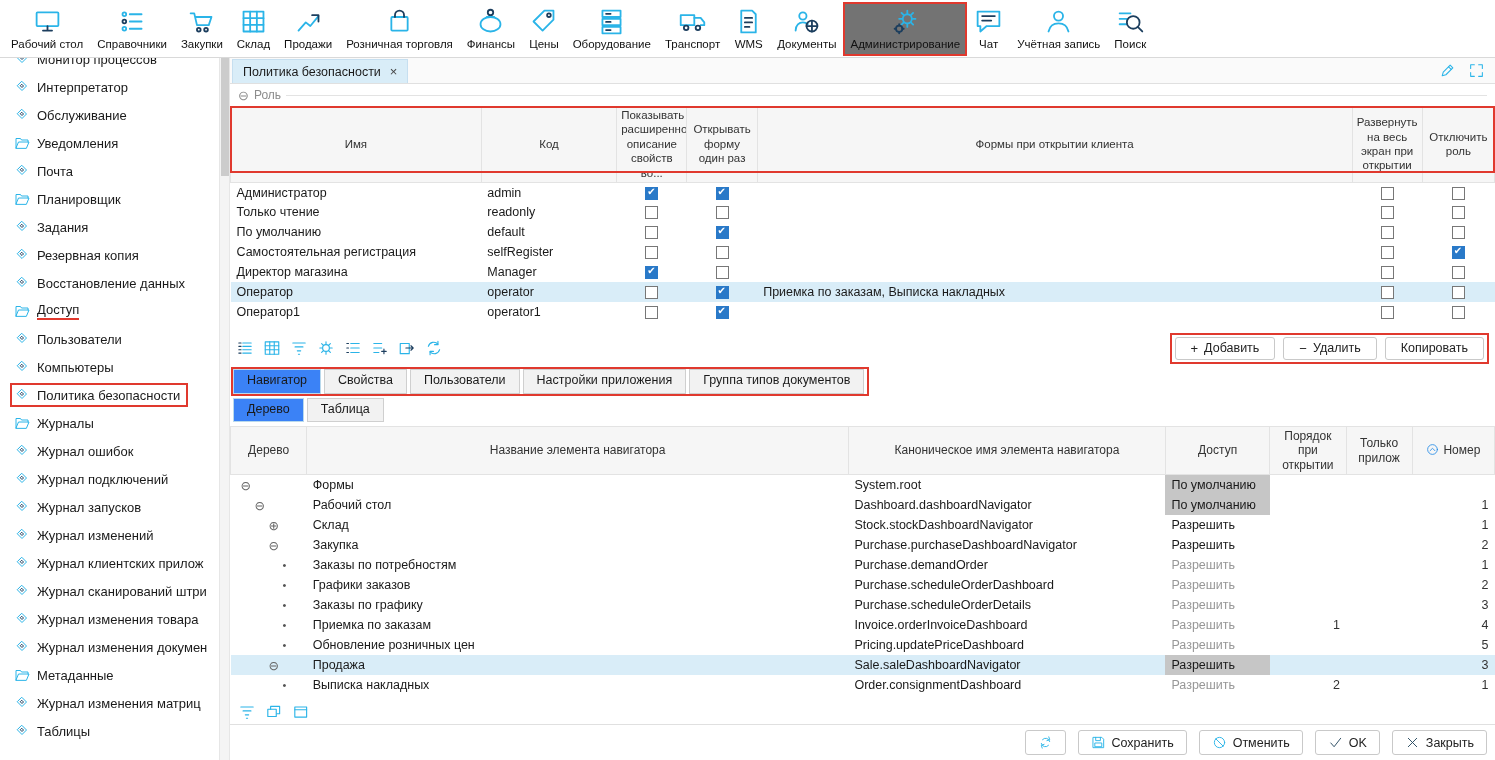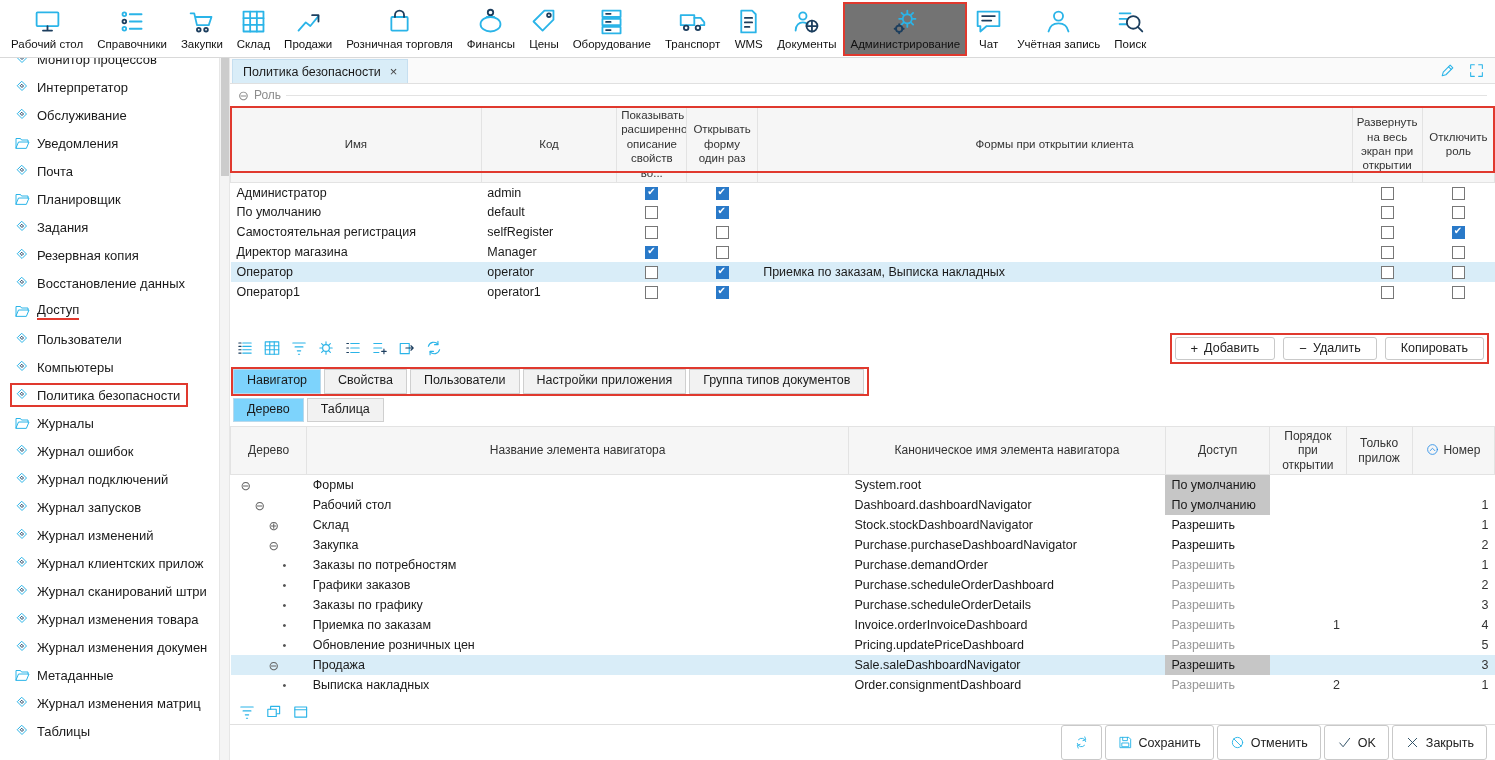--- a/index.html
+++ b/index.html
@@ -47,36 +47,36 @@
 .cb.checked{background:#2979c8;border-color:#2979c8}
 .cb.checked::after{content:"✔";position:absolute;left:1px;top:-2px;font-size:10px;color:#fff}
 .role-toolbar{height:32px;flex:0 0 32px;display:flex;align-items:center;justify-content:space-between;padding:0 6px}
 .tool-icons{display:flex;gap:9px;align-items:center;color:var(--accent)}
 .btn-row{display:flex;gap:8px;padding:2px 3px;margin-right:2px}
 .red-outline{outline:2px solid var(--red)}
 .btn{background:#fff;border:1px solid #c9c9c9;border-radius:3px;font-size:12.5px;color:#222;padding:3px 15px;display:flex;align-items:center;gap:6px;cursor:pointer;white-space:nowrap}
 .btn .glyph{font-size:13px}
 .tabs1{display:flex;margin:5px 0 0 3px;width:fit-content;flex:0 0 25px}
 .tab{border:1px solid #cfcfcf;background:#f2f2f2;padding:3px 13px;font-size:12.5px;cursor:pointer;margin-right:3px;white-space:nowrap}
-.tab.active{background:#7dd3fc;border-color:#b9d9ec}
+.tab.active{background:#3b82f6;border-color:#b9d9ec}
 .tabs2{display:flex;margin:4px 0 2px 3px;width:fit-content;flex:0 0 24px}
 .nav-wrap{flex:1;overflow:hidden;margin-top:2px}
 #nav-table th{background:#f6f6f6;border:1px solid #e3e3e3;font-weight:normal;font-size:12px;color:#333;height:30px;padding:2px 6px;text-align:center;overflow:hidden;line-height:1.2}
 #nav-table td{height:20px;padding:0 6px;font-size:12.5px;white-space:nowrap;overflow:hidden}
 #nav-table tr.selected td{background:var(--sel)}
 .tree-cell{color:#666;font-size:12px;padding:0 2px}
 .tree-leaf{font-size:11px;color:#555}
 .access-cell{padding:0 !important}
 .chip{display:block;height:20px;line-height:20px;background:#c6c6c6;padding:0 6px}
 .plain-access{display:block;padding:0 6px}
 .muted{color:#979797}
 .num{text-align:right;color:#333}
 .sort-ic{display:inline-block;width:13px;height:13px;color:#1e88e5;vertical-align:-2px;margin-right:4px}
 .bottom-tools{height:24px;flex:0 0 24px;display:flex;align-items:center;gap:9px;padding:0 8px;color:var(--accent)}
-.footer{height:36px;flex:0 0 36px;border-top:1px solid var(--border);display:flex;justify-content:flex-end;gap:3px;padding:0 8px}
+.footer{height:36px;flex:0 0 36px;border-top:1px solid var(--border);display:flex;align-items:center;justify-content:flex-end;gap:12px;padding:0 8px}
 .footer .btn{padding:4px 12px}
 .ic-accent{color:var(--accent)}
 .ic-dark{color:#27495f}
 </style>
 </head>
 <body>
 
 <div class="app">
   <header class="top-toolbar" id="top-toolbar">
       <div class="tb-item">
@@ -564,20 +564,29 @@
                 <th>Развернуть на весь экран при открытии</th>
                 <th>Отключить роль</th>
               </tr>
             </thead>
             <tbody>
               <tr>
                 <td>Администратор</td>
                 <td>admin</td>
                 <td class="cb-cell"><span class="cb checked"></span></td>
                 <td class="cb-cell"><span class="cb checked"></span></td>
+                <td></td>
+                <td class="cb-cell"><span class="cb"></span></td>
+                <td class="cb-cell"><span class="cb"></span></td>
+              </tr>
+              <tr>
+                <td>Только чтение</td>
+                <td>readonly</td>
+                <td class="cb-cell"><span class="cb"></span></td>
+                <td class="cb-cell"><span class="cb"></span></td>
                 <td></td>
                 <td class="cb-cell"><span class="cb"></span></td>
                 <td class="cb-cell"><span class="cb"></span></td>
               </tr>
               <tr>
                 <td>По умолчанию</td>
                 <td>default</td>
                 <td class="cb-cell"><span class="cb"></span></td>
                 <td class="cb-cell"><span class="cb checked"></span></td>
                 <td></td>

